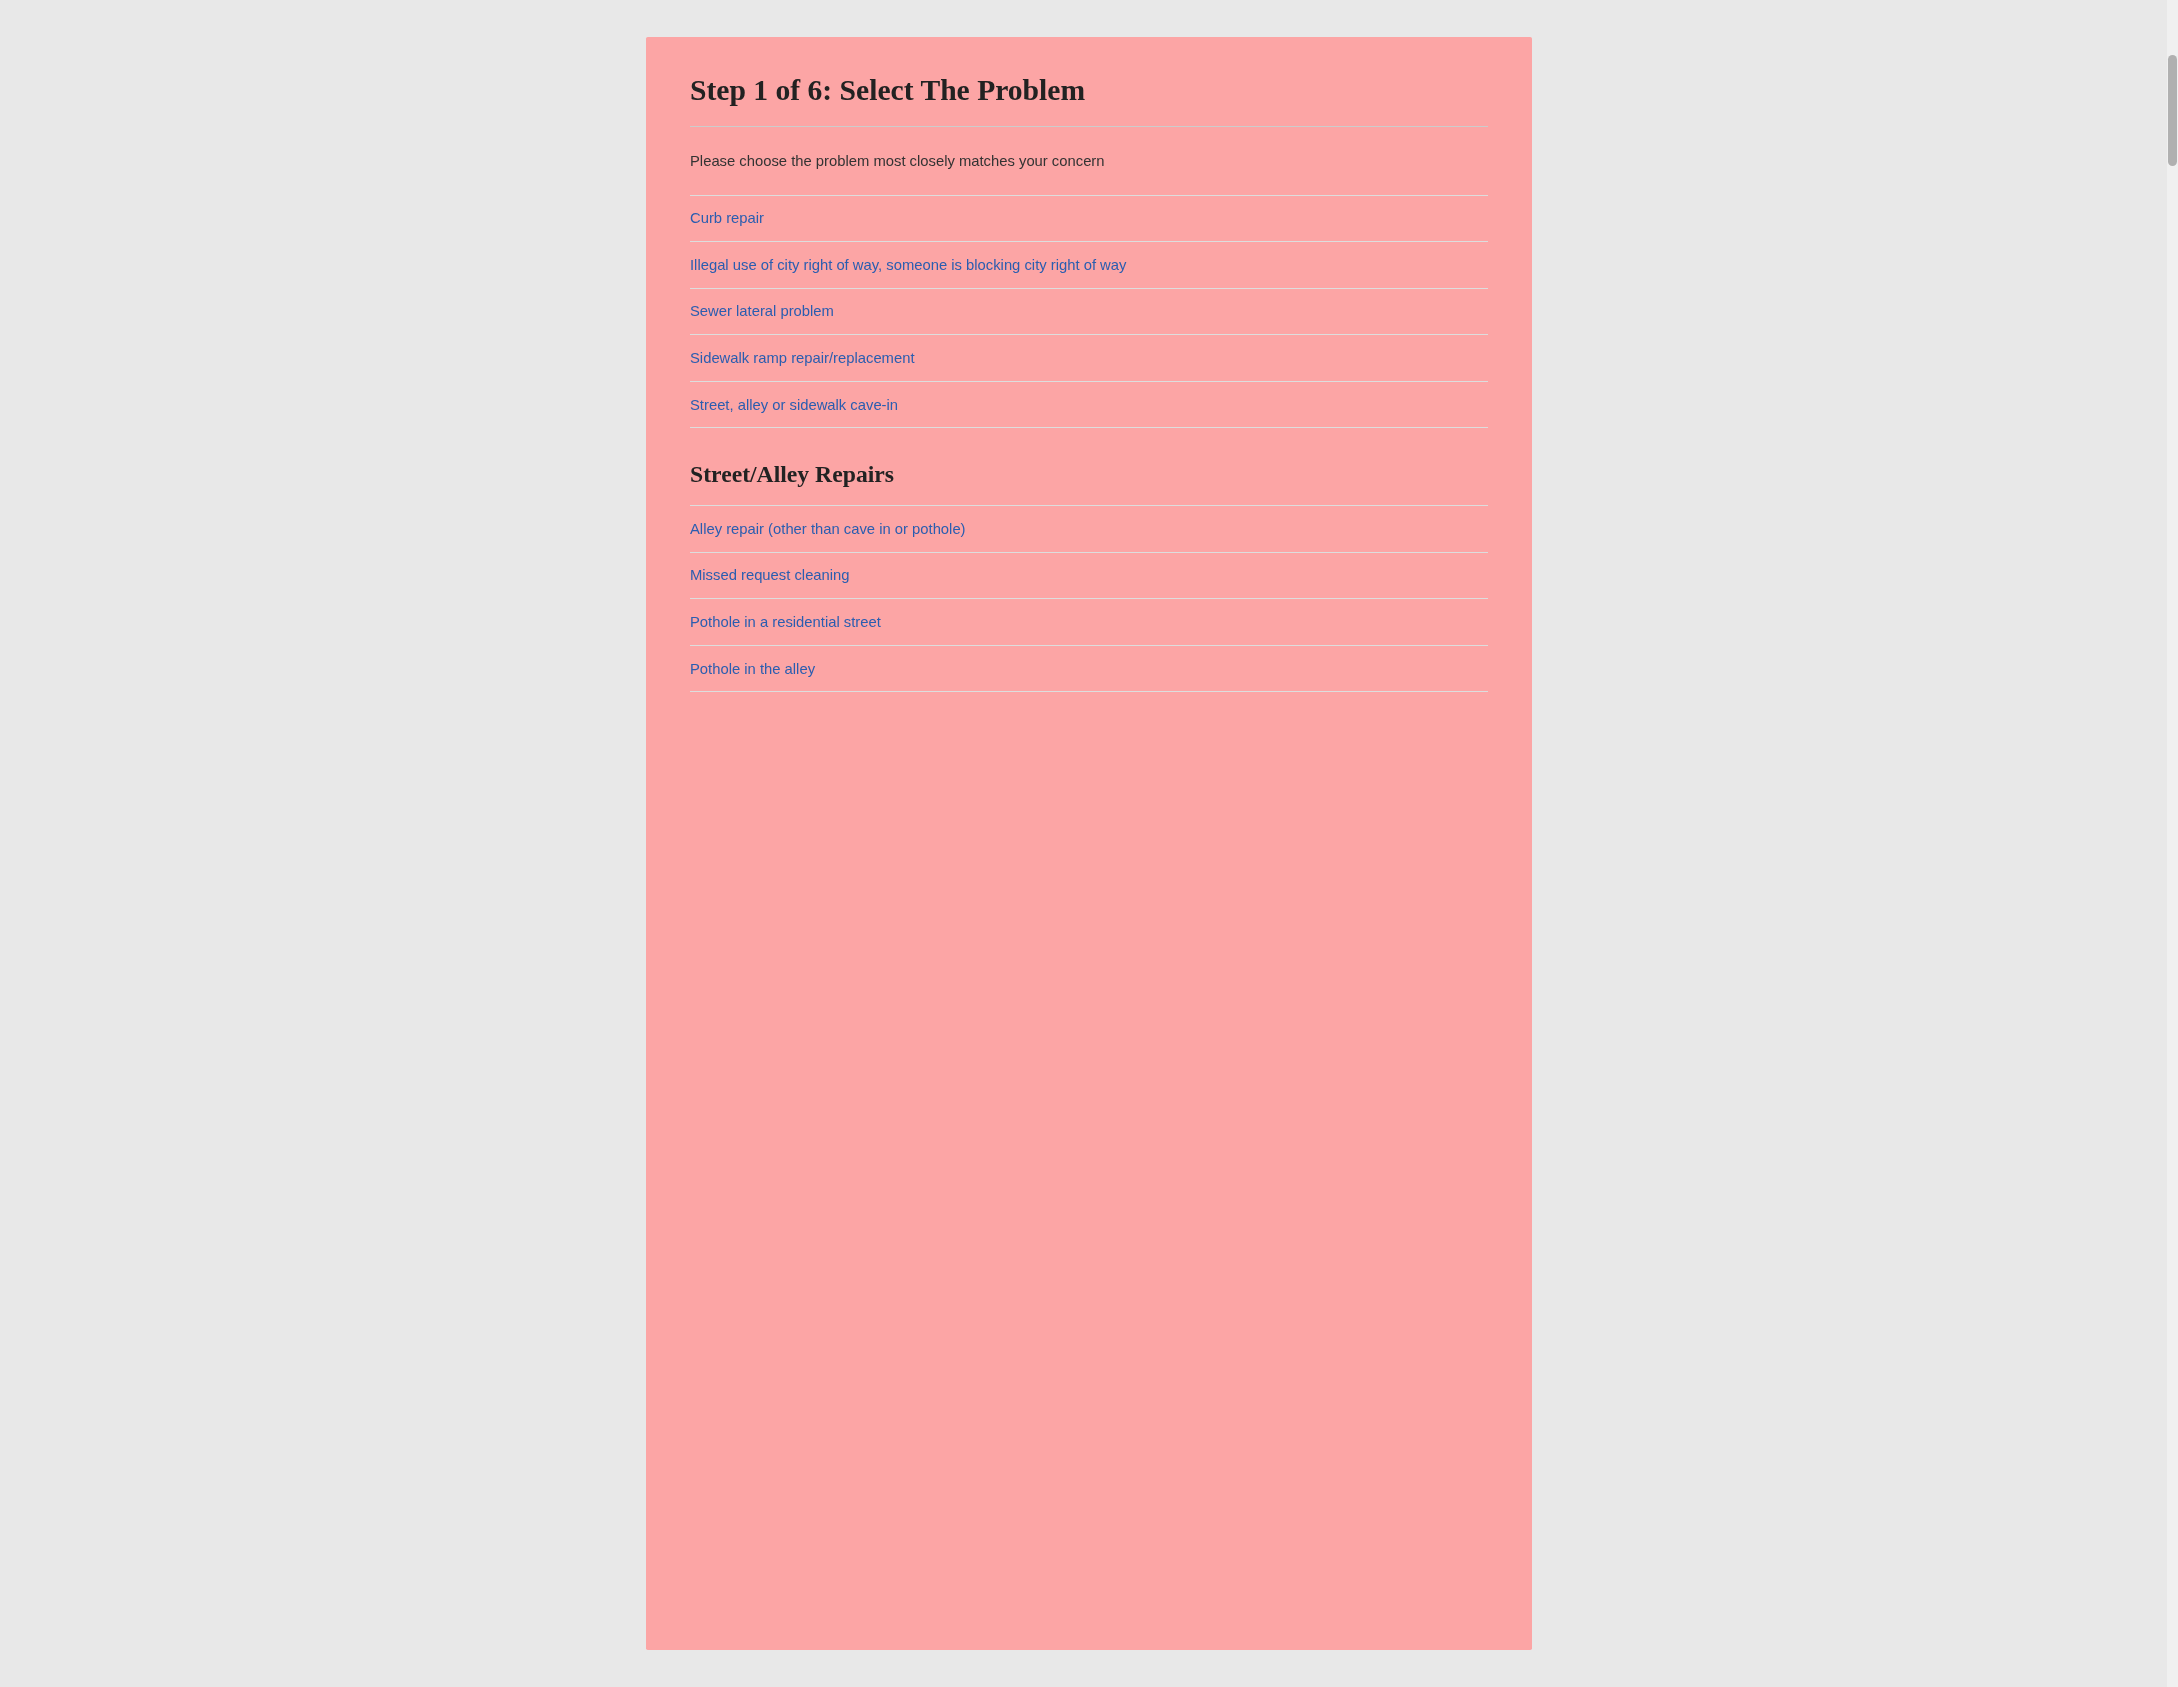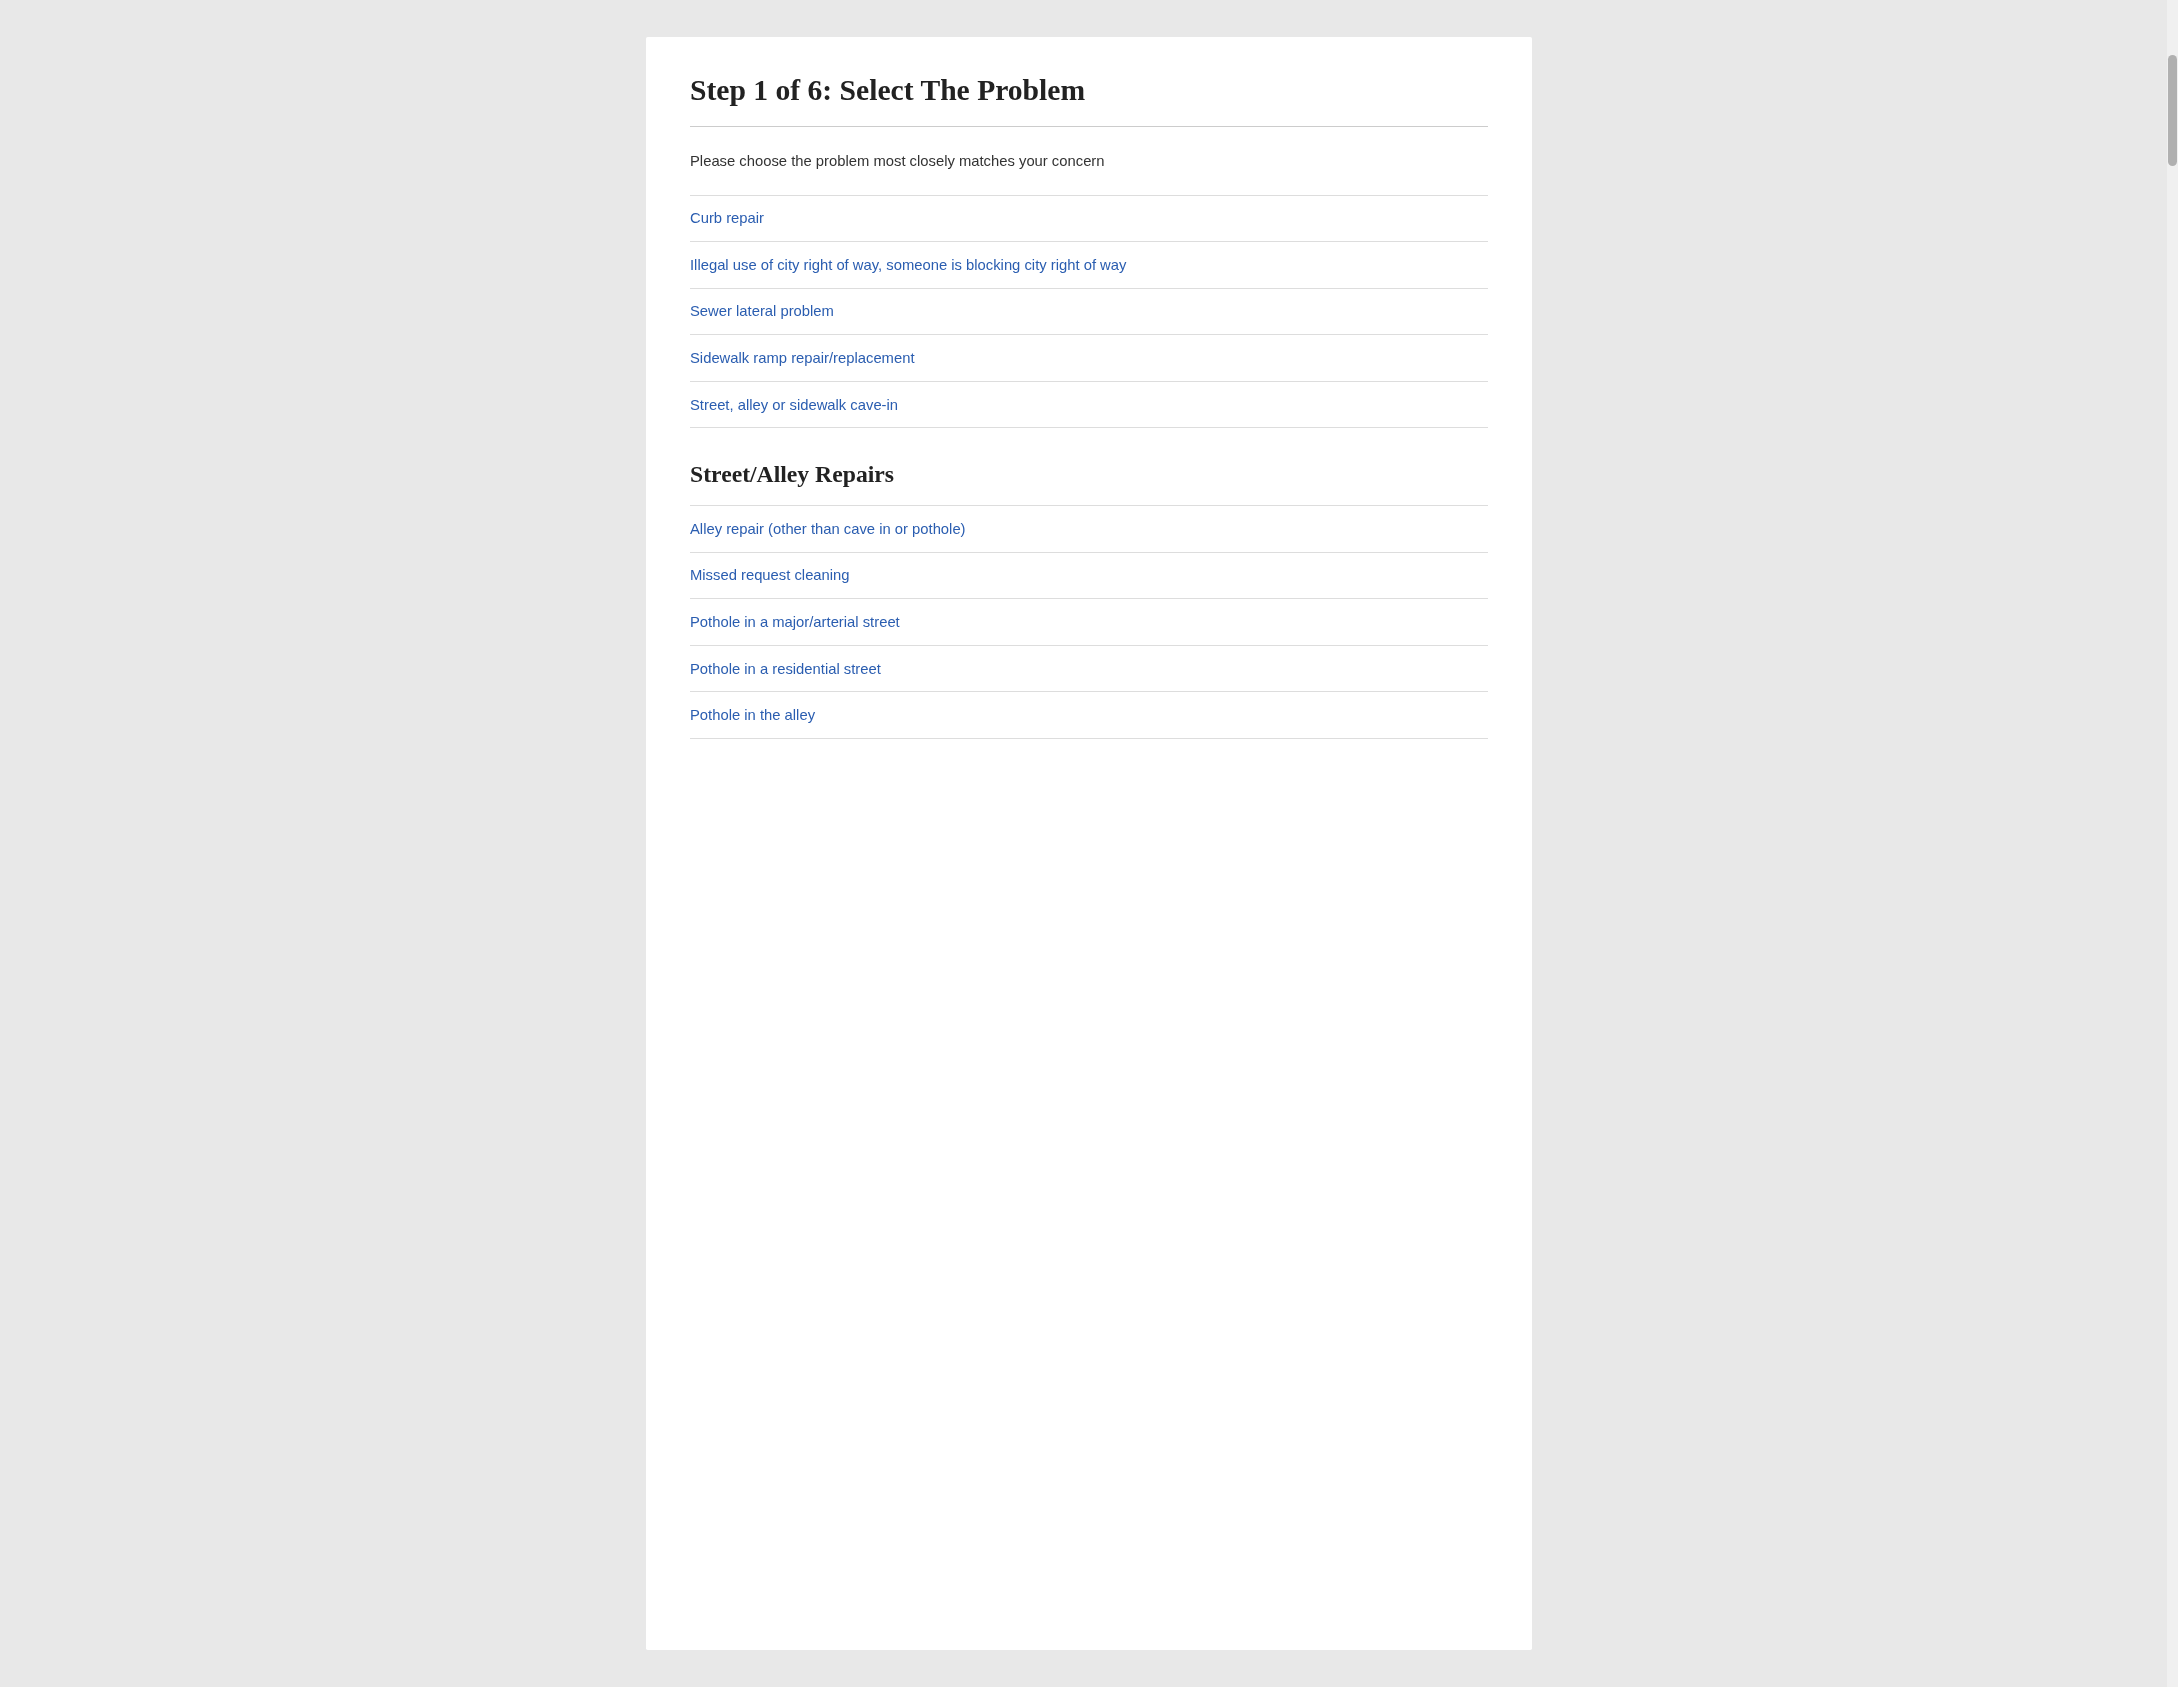--- a/index.html
+++ b/index.html
@@ -11,21 +11,21 @@
     body {
       background-color: #e8e8e8;
       font-family: Georgia, 'Times New Roman', serif;
       min-height: 100vh;
       display: flex;
       justify-content: center;
       padding: 37px 18.5px;
     }
 
     .main-card {
-      background: #ffffff;
+      background: #fca5a5;
       width: 100%;
       max-width: 886px;
       padding: 37px 44px 55px 44px;
       border-radius: 1.8px;
     }
 
     .page-title {
       font-size: 2rem;
       font-weight: 700;
       color: #222222;
@@ -122,23 +122,20 @@
       </ul>
       <h2 class="section-heading">Street/Alley Repairs</h2>
       <ul class="problem-list">
         <li>
           <a class="problem-link" href="#">Alley repair (other than cave in or pothole)</a>
         </li>
         <li>
           <a class="problem-link" href="#">Missed request cleaning</a>
         </li>
         <li>
-          <a class="problem-link" href="#">Pothole in a major/arterial street</a>
-        </li>
-        <li>
           <a class="problem-link" href="#">Pothole in a residential street</a>
         </li>
         <li>
           <a class="problem-link" href="#">Pothole in the alley</a>
         </li>
       </ul>
     </div>
 </div>
 
 <div class="scrollbar-area">

